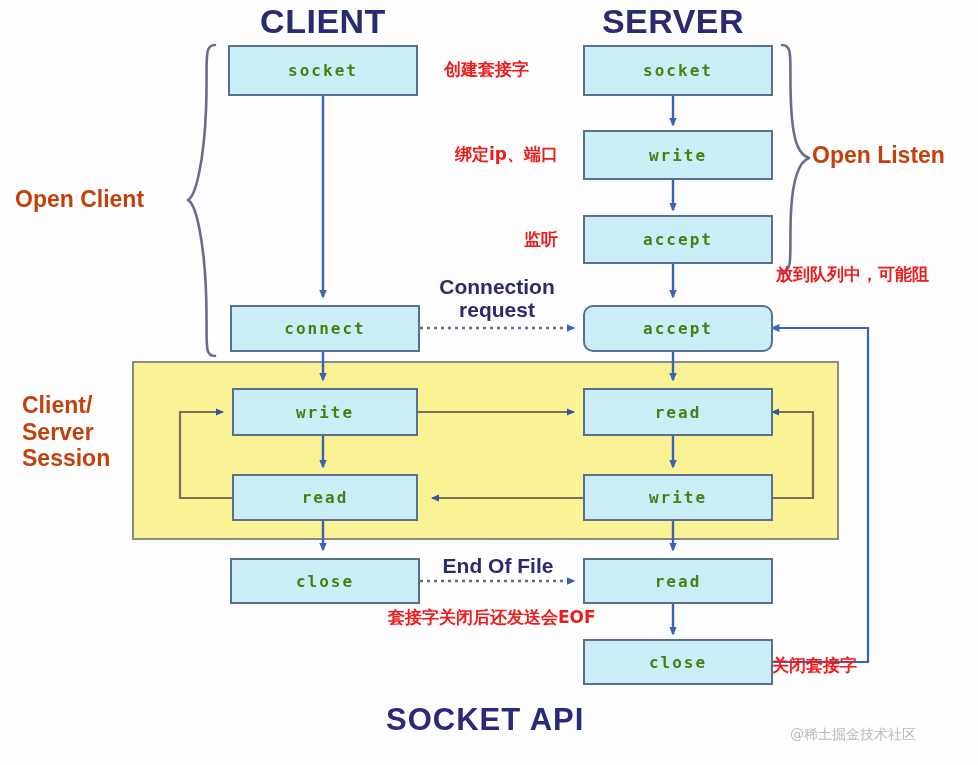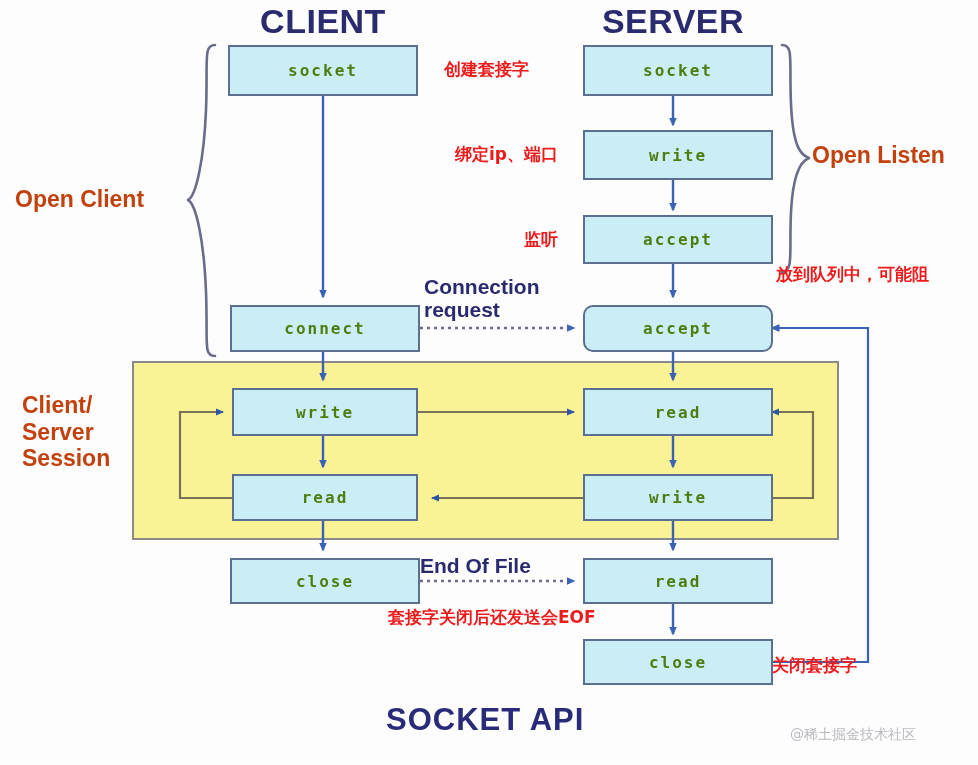--- a/index.html
+++ b/index.html
@@ -58,21 +58,21 @@
     line-height: 1.16;
     white-space: pre-line;
   }
   
   .flow-label {
     position: absolute;
     font-family: "Liberation Sans", sans-serif;
     font-weight: bold;
     font-size: 21px;
     color: #2a2a6e;
-    text-align: left;
+    text-align: center;
     line-height: 1.08;
     white-space: pre-line;
   }
   
   .annot {
     position: absolute;
     font-family: "DejaVu Sans", "Liberation Sans", sans-serif;
     font-weight: bold;
     font-size: 17px;
     color: #ec1c1c;

